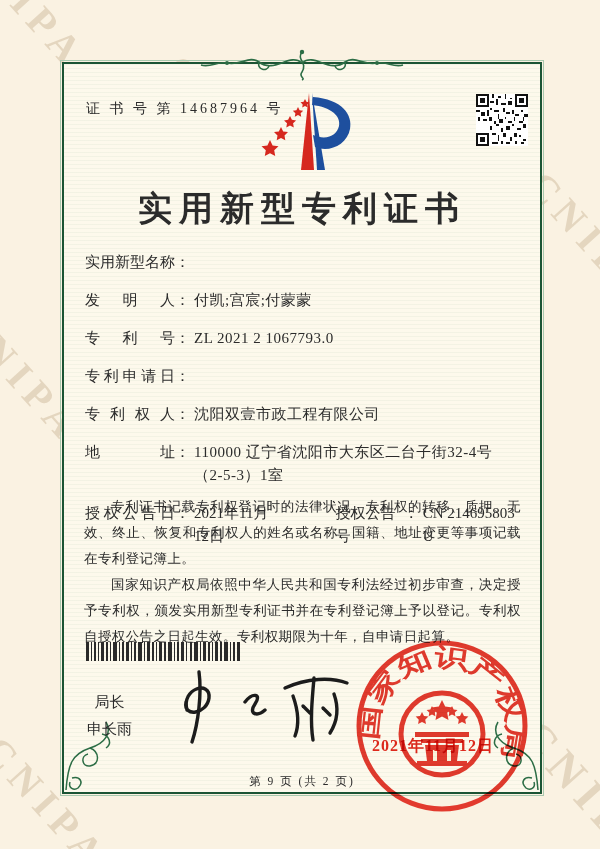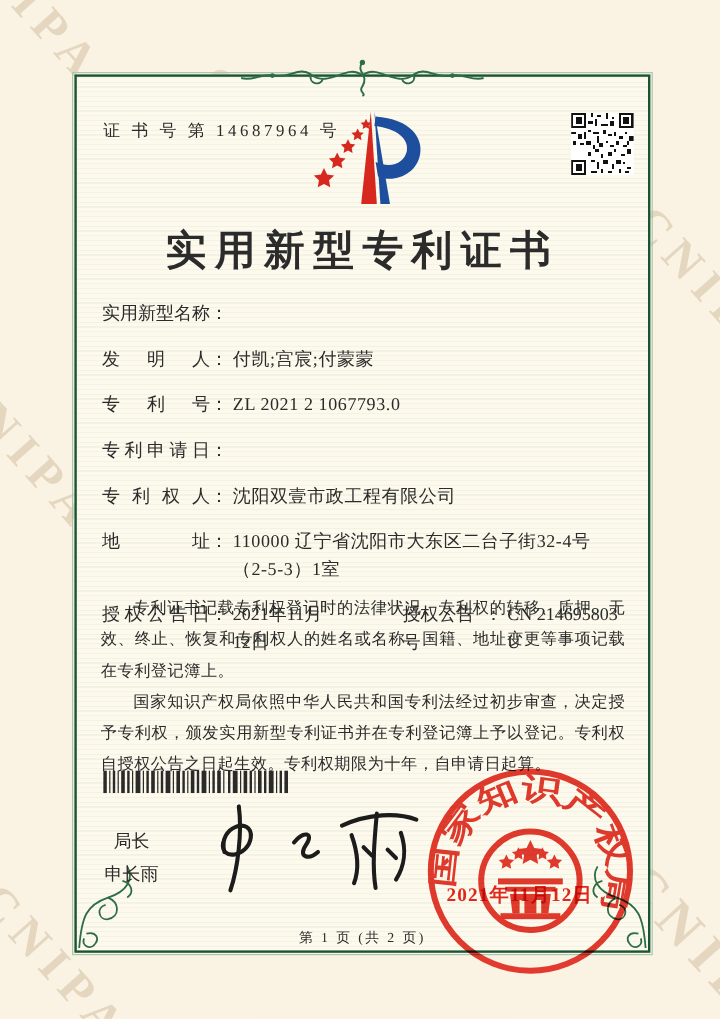--- a/index.html
+++ b/index.html
@@ -304,16 +304,16 @@
       <rect x="-27" y="-2" width="54" height="5"></rect>
       <rect x="-21" y="5" width="42" height="4"></rect>
       <polygon points="-17,11 17,11 15,27 -15,27"></polygon>
       <rect x="-25" y="27" width="50" height="5"></rect>
       <rect x="-9" y="16" width="4" height="11" fill="#fdf9ec"></rect>
       <rect x="5" y="16" width="4" height="11" fill="#fdf9ec"></rect>
     </g>
   </svg>
   <div class="seal-date">2021年11月12日</div>
 
-  <div class="footer-page">第 1 页 (共 2 页)</div>
+  <div class="footer-page">第 9 页 (共 2 页)</div>
 </div>
 
 <div class="cont-note">其他事项参见续页</div>
 
 </body></html>

